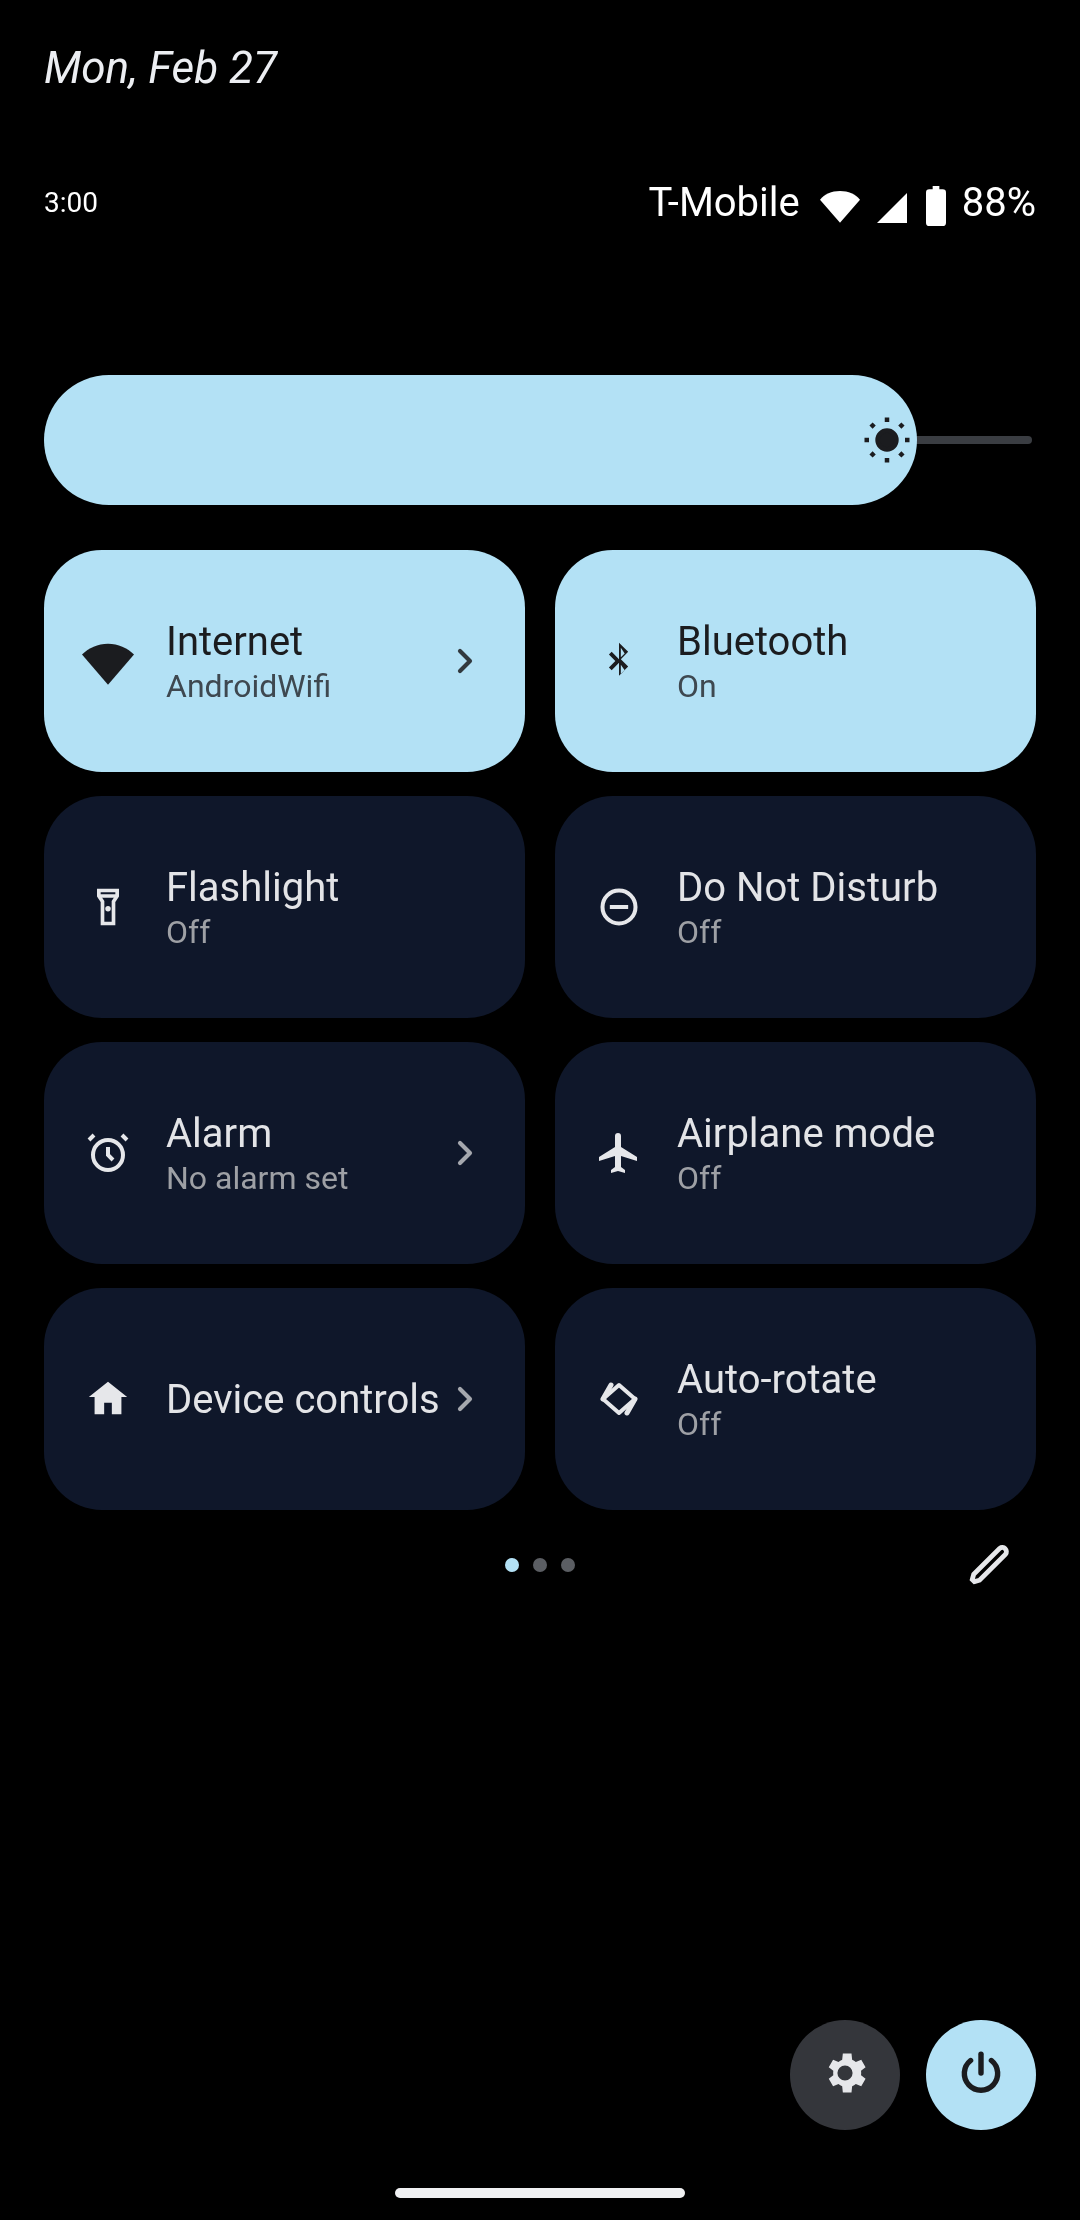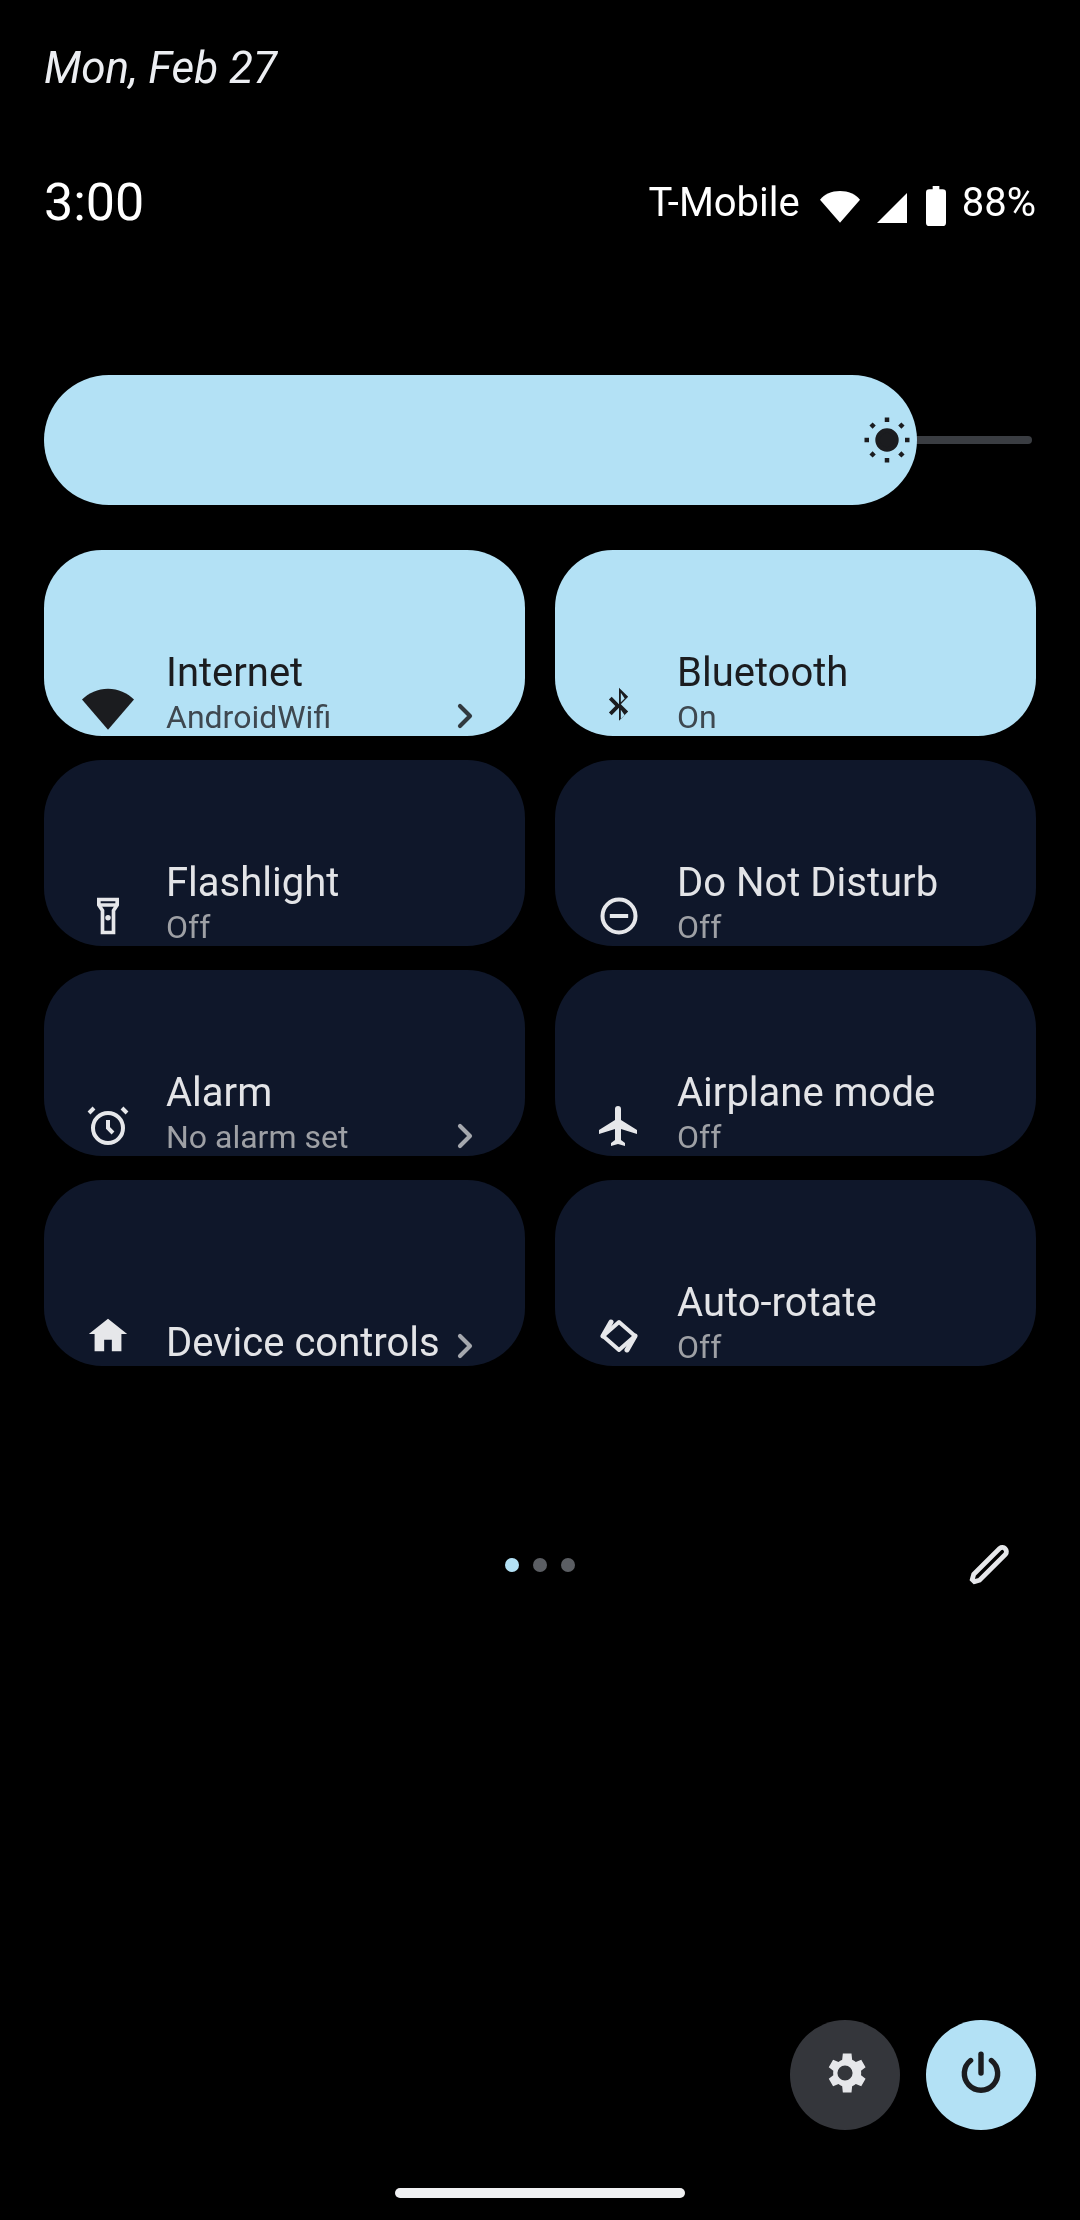--- a/index.html
+++ b/index.html
@@ -2,33 +2,33 @@
 <html><head>
 <meta charset="utf-8">
 <style>
   * { box-sizing: border-box; margin: 0; padding: 0; }
   html, body { width: 1080px; height: 2220px; background: #000; color: #fff; font-family: Roboto, "Segoe UI", Arial, sans-serif; overflow: hidden; }
   .screen { width: 1080px; height: 2220px; position: relative; }
 
   .date { position: absolute; left: 44px; top: 42px; font-size: 44px; font-weight: 400; color: #eceef2; font-style: italic; }
 
   .statusbar { position: absolute; left: 44px; right: 44px; top: 175px; height: 54px; display: flex; align-items: center; font-size: 40px; color: #fff; }
-  .statusbar .clock { font-size: 52px; }
+  .statusbar .clock { font-size: 28px; }
   .statusbar .right { margin-left: auto; display: flex; align-items: flex-end; gap: 14px; }
   .statusbar .carrier { font-size: 40px; margin-right: 6px; }
   .sb-icon svg { display: block; }
 
   .brightness-slider { position: absolute; left: 44px; right: 44px; top: 375px; height: 130px; display: flex; align-items: center; }
   .track { position: relative; flex: 1; height: 130px; }
   .track-bg { position: absolute; left: 4px; right: 4px; top: 50%; transform: translateY(-50%); height: 8px; border-radius: 4px; background: #3a3d42; }
   .track-fill { position: absolute; left: 0; top: 0; bottom: 0; width: 88%; background: #b3e1f5; border-radius: 65px; }
   .thumb-icon { position: absolute; top: 50%; transform: translate(-50%, -50%); width: 54px; height: 54px; color: #1b1c1f; }
 
   .tiles { position: absolute; left: 44px; right: 44px; top: 550px; display: grid; grid-template-columns: 1fr 1fr; gap: 24px 30px; }
-  .tile { height: 186px; border-radius: 58px; display: flex; align-items: flex-end; padding: 0 40px 0 34px; position: relative; overflow: hidden; }
+  .tile { height: 222px; border-radius: 58px; display: flex; align-items: center; padding: 0 40px 0 34px; position: relative; overflow: hidden; }
   .tile.on { background: #b3e1f5; color: #1b1c1f; }
   .tile.off { background: #0f172a; color: #e3e4e7; }
   .tile .icon { width: 60px; height: 60px; flex-shrink: 0; display: flex; align-items: center; justify-content: center; }
   .tile .text { margin-left: 28px; display: flex; flex-direction: column; gap: 2px; min-width: 0; flex: 1; }
   .tile .title { font-size: 40px; white-space: nowrap; overflow: hidden; text-overflow: clip; }
   .tile .sub { font-size: 32px; opacity: 0.82; white-space: nowrap; overflow: hidden; }
   .tile.on .sub { color: #3e4850; opacity: 1; }
   .tile.off .sub { color: #9ea0a5; opacity: 1; }
   .tile .chev { flex-shrink: 0; width: 40px; height: 40px; opacity: 0.85; }
 

